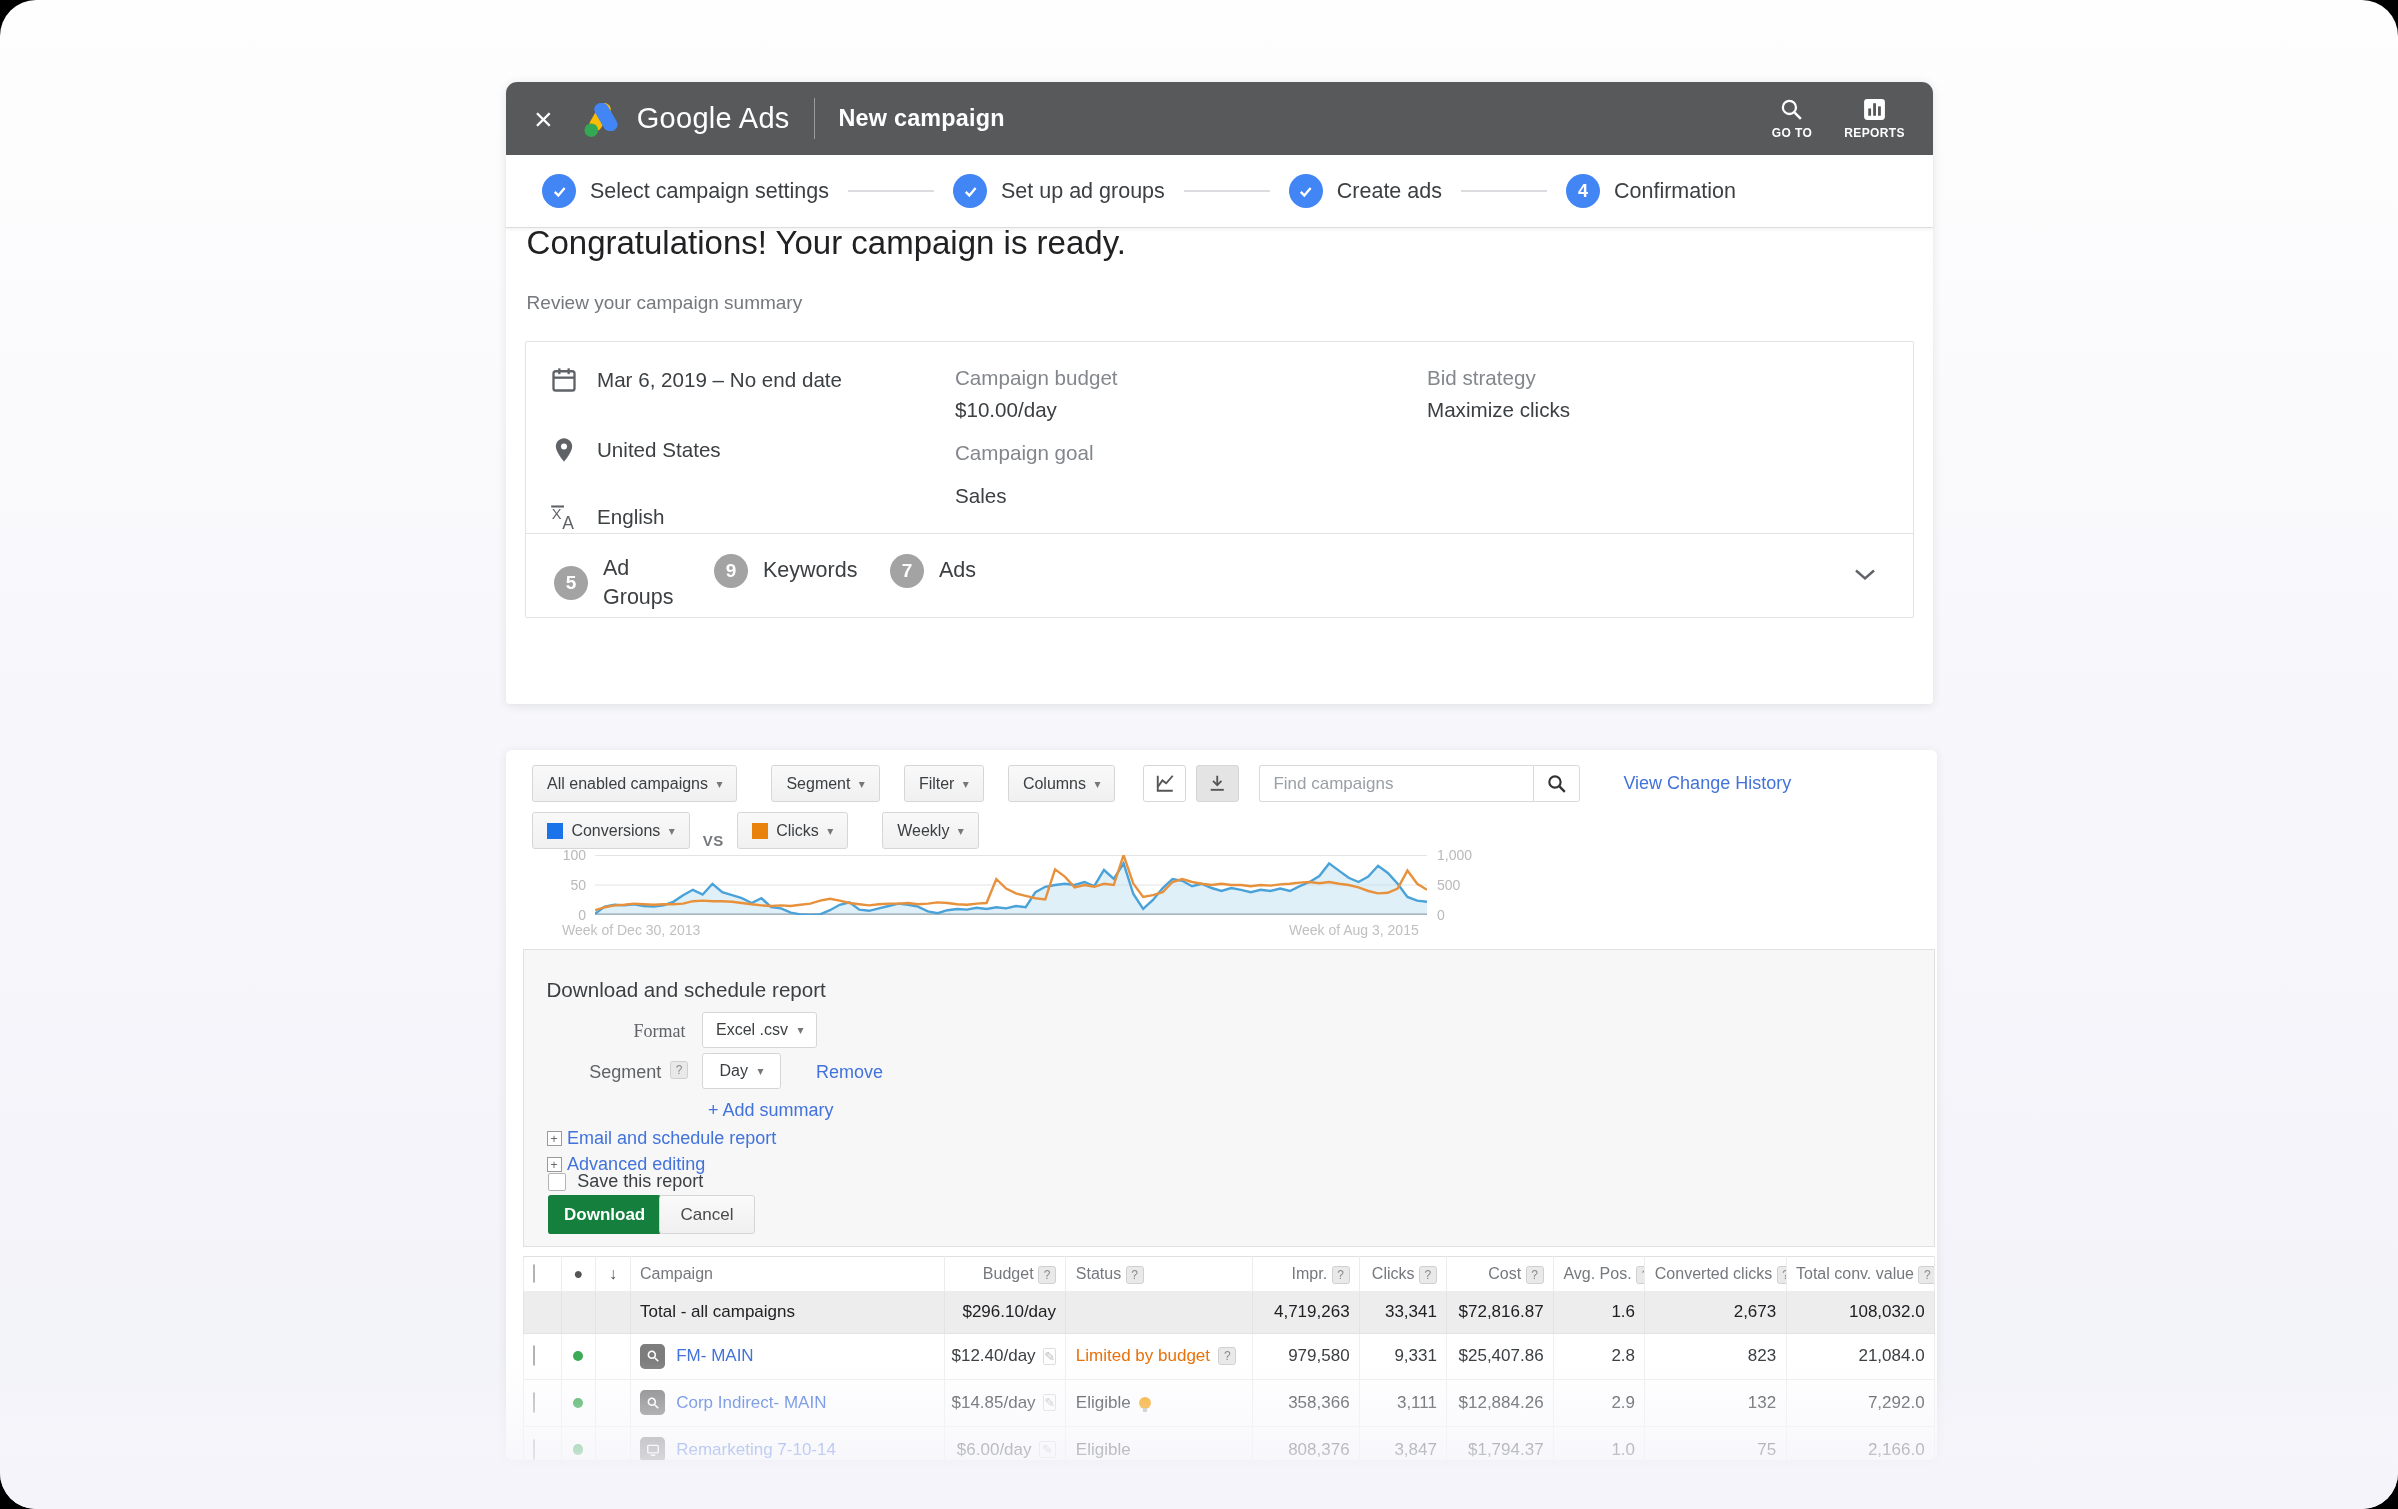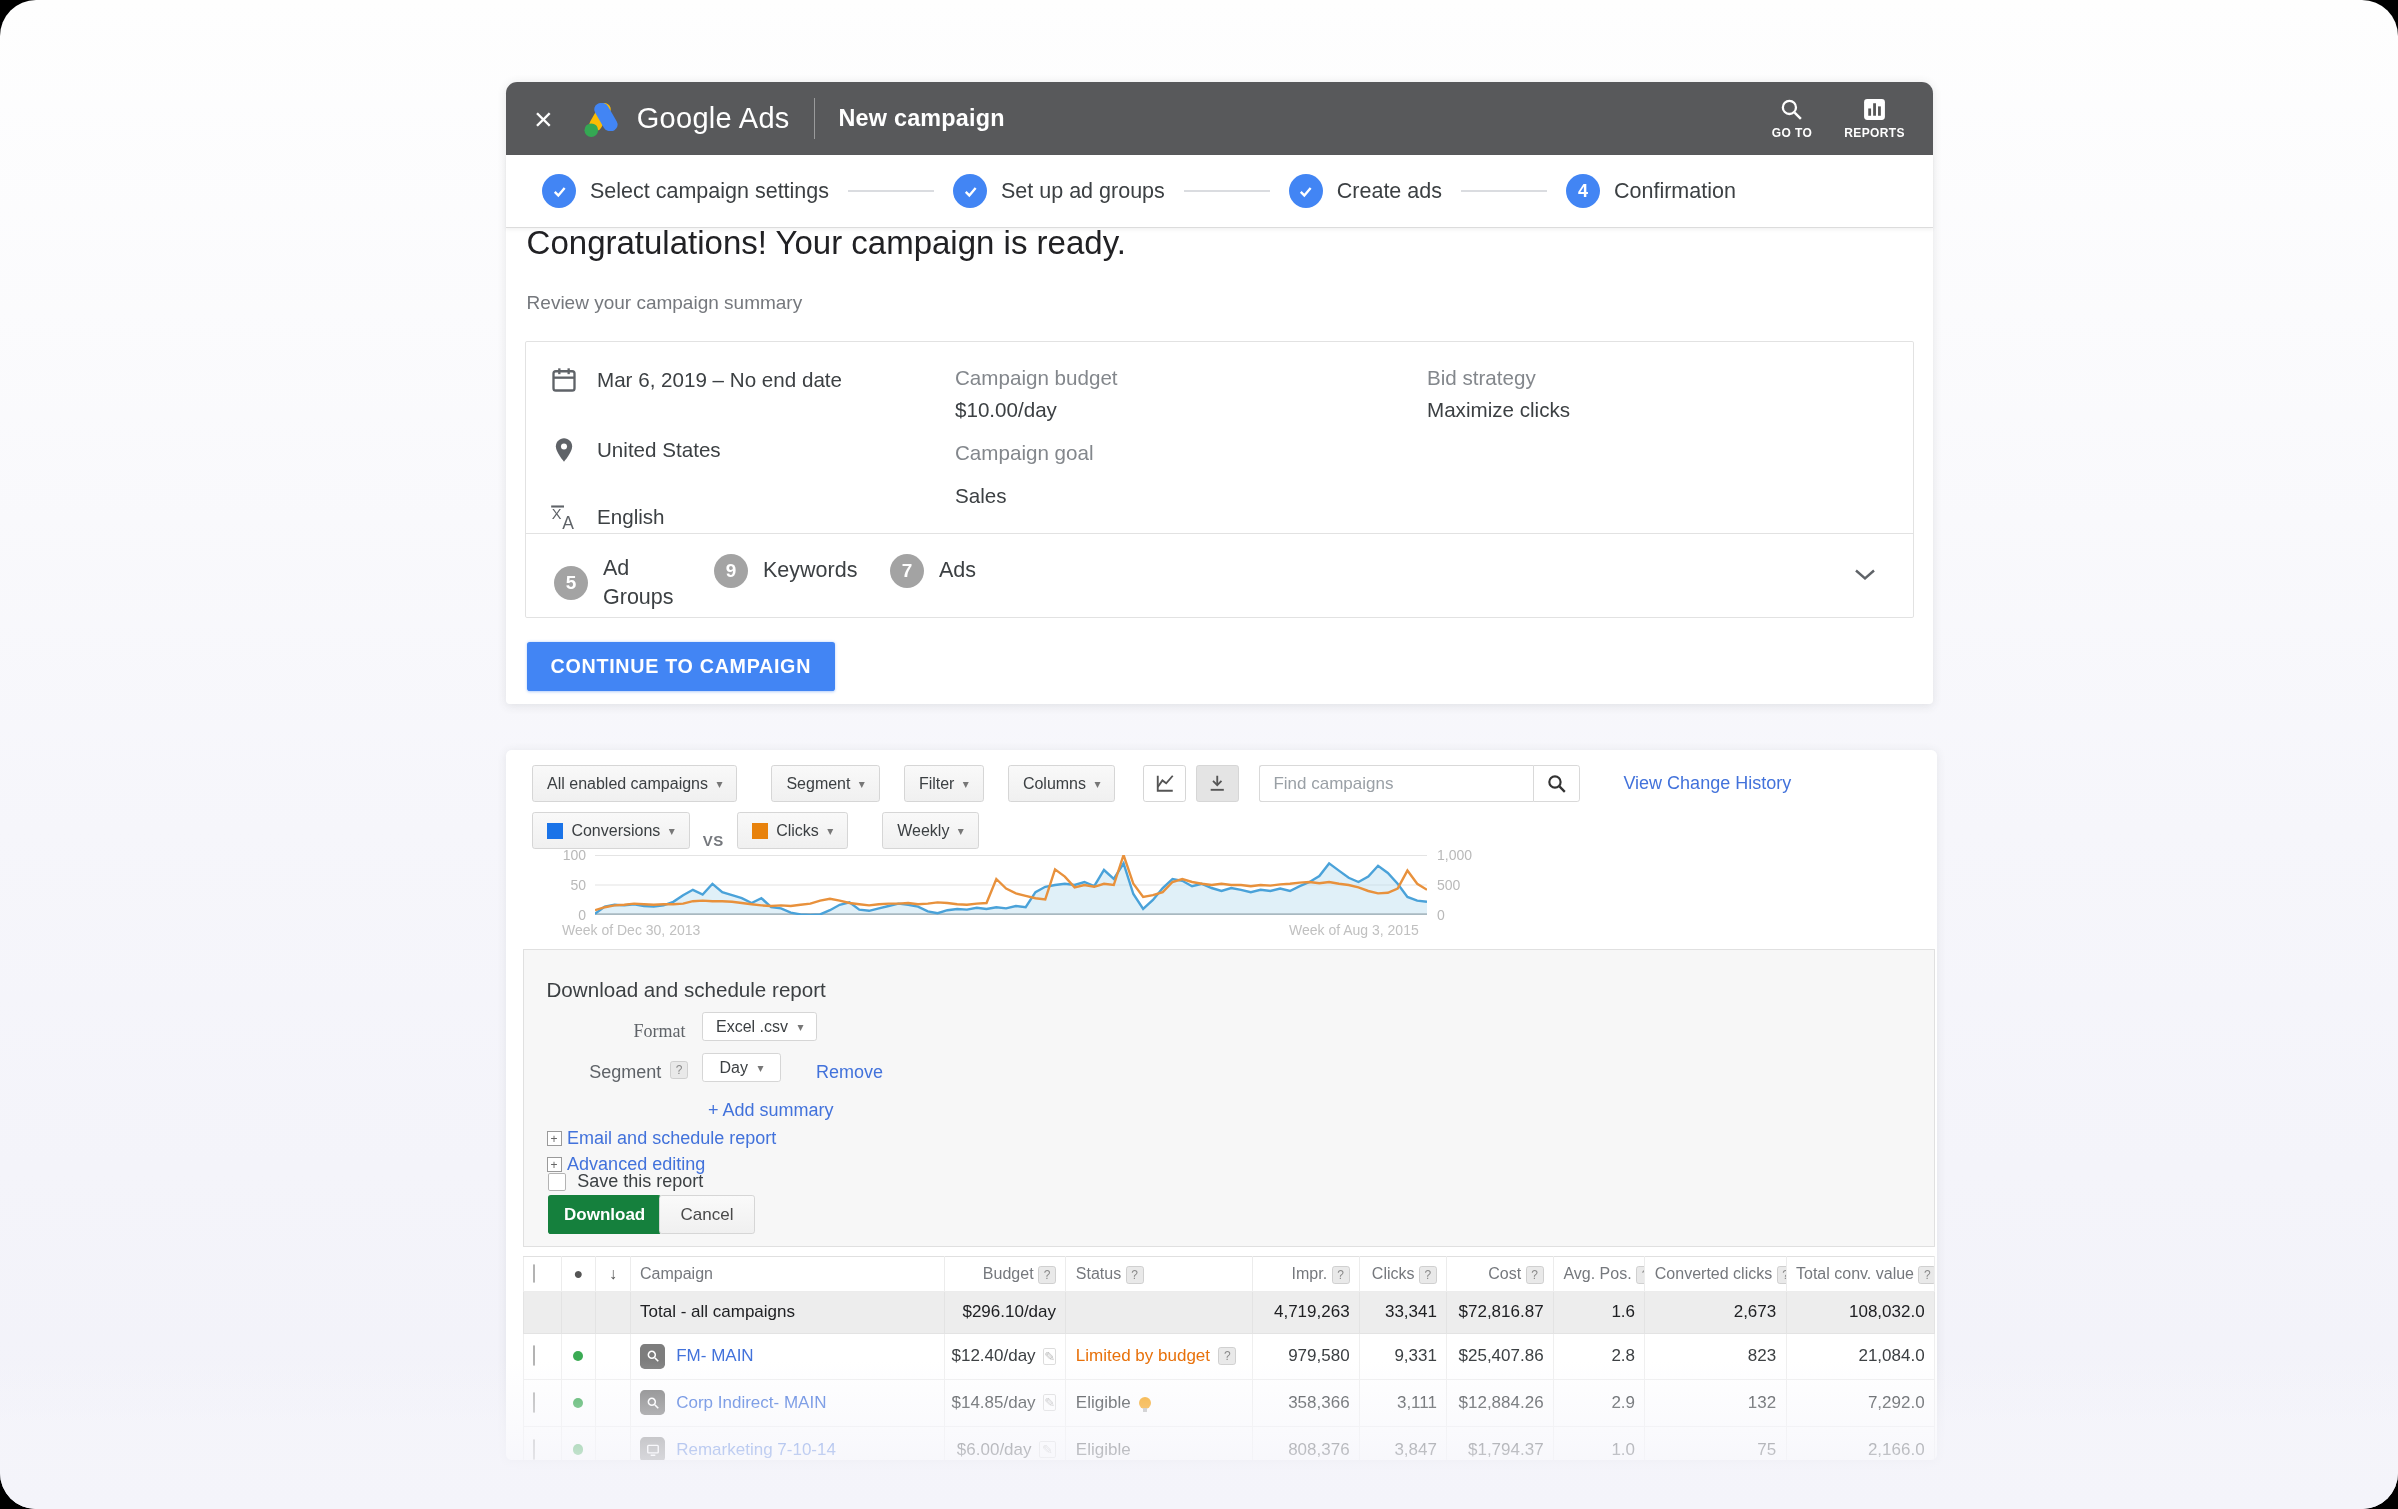--- a/index.html
+++ b/index.html
@@ -76,21 +76,21 @@
   .ytick { position:absolute; font-size:14px; color:#b9b9b9; }
   .ytick.l { right:1351px; text-align:right; }
   .ytick.r { left:931px; }
   #chart-svg { position:absolute; left:89px; top:3.7px; width:832px; height:60px; }
   .weeklbl { position:absolute; top:71px; font-size:14px; color:#c0c0c0; }
 
   .dlpanel { position:absolute; left:17px; top:199px; width:1412px; height:298px;
              background:#f7f7f7; border:0.9px solid #e0e0e0; }
   .dl-title { position:absolute; left:22.5px; top:28px; font-size:20.6px; color:#3c4043; }
   .flabel { position:absolute; font-size:18px; color:#5f6368; text-align:right; width:141px; }
-  .dd { position:absolute; height:29px; background:#fff; border:0.9px solid #d6d6d6; border-radius:2.8px;
+  .dd { position:absolute; height:36px; background:#fff; border:0.9px solid #d6d6d6; border-radius:2.8px;
         display:inline-flex; align-items:center; justify-content:center; gap:9.4px; font-size:16px;
         color:#3c4043; padding:0 13px; cursor:pointer; }
   .dd .caret { font-size:12px; color:#777; }
   .qchip { display:inline-flex; width:18px; height:18px; border-radius:2.8px; background:#e9e9e9;
            border:0.9px solid #d0d0d0; color:#8a8a8a; font-size:12px; align-items:center;
            justify-content:center; cursor:pointer; flex:none; }
   .bluelink { font-size:18px; color:#4272db; cursor:pointer; text-decoration:none; }
   .expander { position:absolute; display:flex; align-items:center; gap:5.6px; font-size:18px; color:#4272db; cursor:pointer; }
   .plusbox { width:15px; height:15px; border:0.9px solid #9a9a9a; background:#fff; color:#666; font-size:12px;
              display:inline-flex; align-items:center; justify-content:center; line-height:1; }
@@ -246,21 +246,20 @@
         <span class="badge">7</span>
         <span class="badge-lbl">Ads</span>
       </span>
       <span class="chev">
         <svg width="24" height="15" viewBox="0 0 24 14">
           <polyline points="3,3 12,11 21,3" fill="none" stroke="#5f6368" stroke-width="2.4"></polyline>
         </svg>
       </span>
     </div>
 
-    <button class="cta">CONTINUE TO CAMPAIGN</button>
   </div>
 
   <div class="card2">
 
     <div class="toolbar1">
       <button class="tbtn">
         <span>All enabled campaigns</span>
         <span class="caret">▾</span>
       </button>
       <span style="width:34px;"></span>

